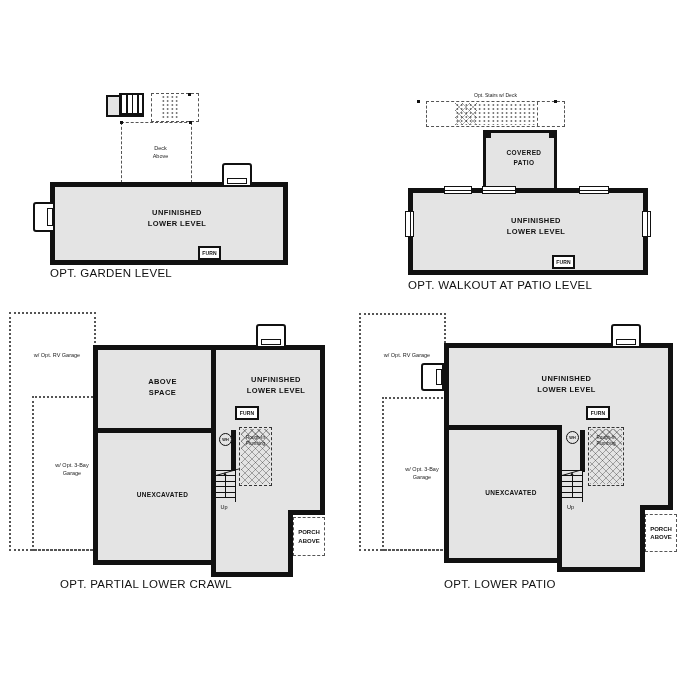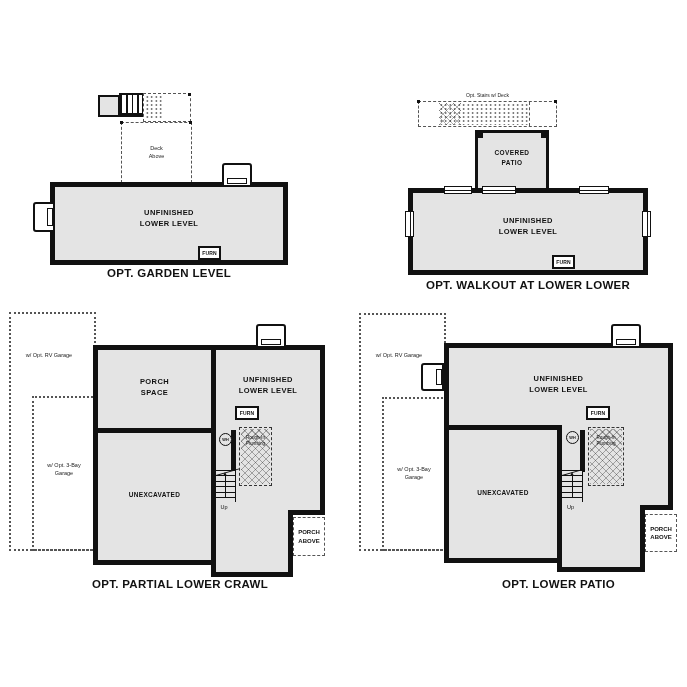--- a/index.html
+++ b/index.html
@@ -5,27 +5,27 @@
   * { box-sizing: border-box; margin: 0; padding: 0; }
   html,body { background:#fff; }
   #canvas {
     position: relative;
     width: 687px; height: 687px;
     background: #fff;
     font-family: "Liberation Sans", sans-serif;
     color: #111;
     overflow: hidden;
   }
-  .abs { position: absolute; }
+  .abs { position: absolute; margin-left: 8px; }
   .txt { white-space: pre-line; text-align: center; color:#111; }
   .room-box { position:absolute; border:5px solid #111; background:#e4e4e4; }
   .fill { position:absolute; background:#e4e4e4; }
   .wall { position:absolute; background:#111; }
   .room-label { font-weight:bold; font-size:7.5px; letter-spacing:.4px; line-height:1.5; display:flex; align-items:center; justify-content:center; }
-  .plan-title { position:absolute; font-weight:bold; font-size:11.5px; letter-spacing:.3px; text-align:center; }
+  .plan-title { position:absolute; font-weight:normal; font-size:11.5px; letter-spacing:.3px; }
   .furn { position:absolute; border:2.5px solid #111; background:#fff; display:flex; align-items:center; justify-content:center; font-size:5px; font-weight:bold; letter-spacing:.2px; z-index:4; }
   .dashed-area { position:absolute; border:1.5px dashed #555; background:#fff; }
   .dotted-area { position:absolute; border:2px dotted #555; background:transparent; }
   .well { position:absolute; background:#fff; border:2px solid #111; z-index:3; }
   .well-win { position:absolute; border:1px solid #111; background:#fff; }
   .window-h { position:absolute; background:#fff; border:1px solid #111; z-index:3; }
   .window-h .mid { position:absolute; left:0; right:0; top:50%; height:1px; background:#111; }
   .window-v { position:absolute; background:#fff; border:1px solid #111; z-index:3; }
   .window-v .mid { position:absolute; top:0; bottom:0; left:50%; width:1px; background:#111; }
   .dots { background-image: radial-gradient(circle, #555 0.7px, transparent 1.1px); background-size: 4.5px 4px; }
@@ -122,21 +122,21 @@
     <div class="window-h" style="left:579px;top:186px;width:30px;height:8px;">
         <div class="mid"></div>
       </div>
 
     <div class="window-v" style="left:405px;top:211px;width:9px;height:26px;">
         <div class="mid"></div>
       </div>
     <div class="window-v" style="left:642px;top:211px;width:9px;height:26px;">
         <div class="mid"></div>
       </div>
-    <div class="plan-title" style="left:408px;top:279px;width:240px;">OPT. WALKOUT AT LOWER LOWER</div>
+    <div class="plan-title" style="left:408px;top:279px;width:240px;">OPT. WALKOUT AT PATIO LEVEL</div>
   </div>
 
   <div>
 
     <div class="dotted-area" style="left:9px;top:312px;width:87px;height:239px;"></div>
     <div class="abs txt tiny" style="left:9px;top:352px;width:80px;">w/ Opt. RV Garage</div>
     <div class="dotted-area" style="left:32px;top:396px;width:64px;height:155px;"></div>
     <div class="abs txt tiny" style="left:32px;top:462px;width:64px;line-height:1.4;">w/ Opt. 3-Bay
 Garage</div>
 
@@ -150,21 +150,21 @@
     <div class="wall" style="left:93px;top:560px;width:123px;height:5px;"></div>
     <div class="wall" style="left:93px;top:428px;width:123px;height:5px;"></div>
     <div class="wall" style="left:211px;top:345px;width:5px;height:88px;"></div>
     <div class="wall" style="left:211px;top:428px;width:5px;height:149px;"></div>
     <div class="wall" style="left:320px;top:345px;width:5px;height:170px;"></div>
     <div class="wall" style="left:288px;top:510px;width:37px;height:5px;"></div>
     <div class="wall" style="left:288px;top:510px;width:5px;height:67px;"></div>
     <div class="wall" style="left:211px;top:572px;width:82px;height:5px;"></div>
     <div class="wall" style="left:231px;top:430px;width:5px;height:42px;"></div>
 
-    <div class="abs room-label txt" style="left:98px;top:350px;width:113px;height:74px;">PORCH
+    <div class="abs room-label txt" style="left:98px;top:350px;width:113px;height:74px;">ABOVE
 SPACE</div>
     <div class="abs room-label txt" style="left:216px;top:352px;width:104px;height:66px;">UNFINISHED
 LOWER LEVEL</div>
     <div class="abs txt" style="left:98px;top:491px;width:113px;font-size:6.5px;font-weight:bold;letter-spacing:.3px;">UNEXCAVATED</div>
 
     <div class="furn" style="left:235px;top:406px;width:24px;height:14px;">
       <span>FURN</span>
     </div>
     <div class="wh" style="left:219px;top:433px;">
       <span>WH</span>

